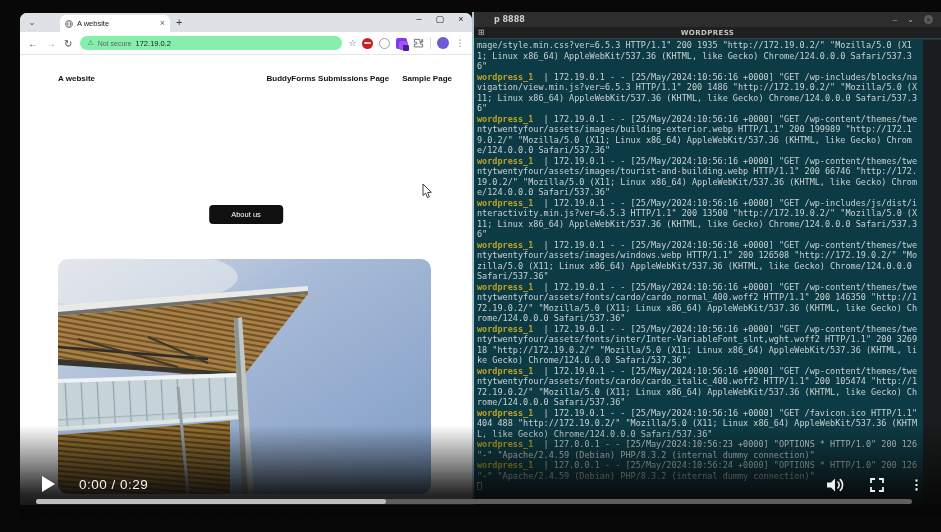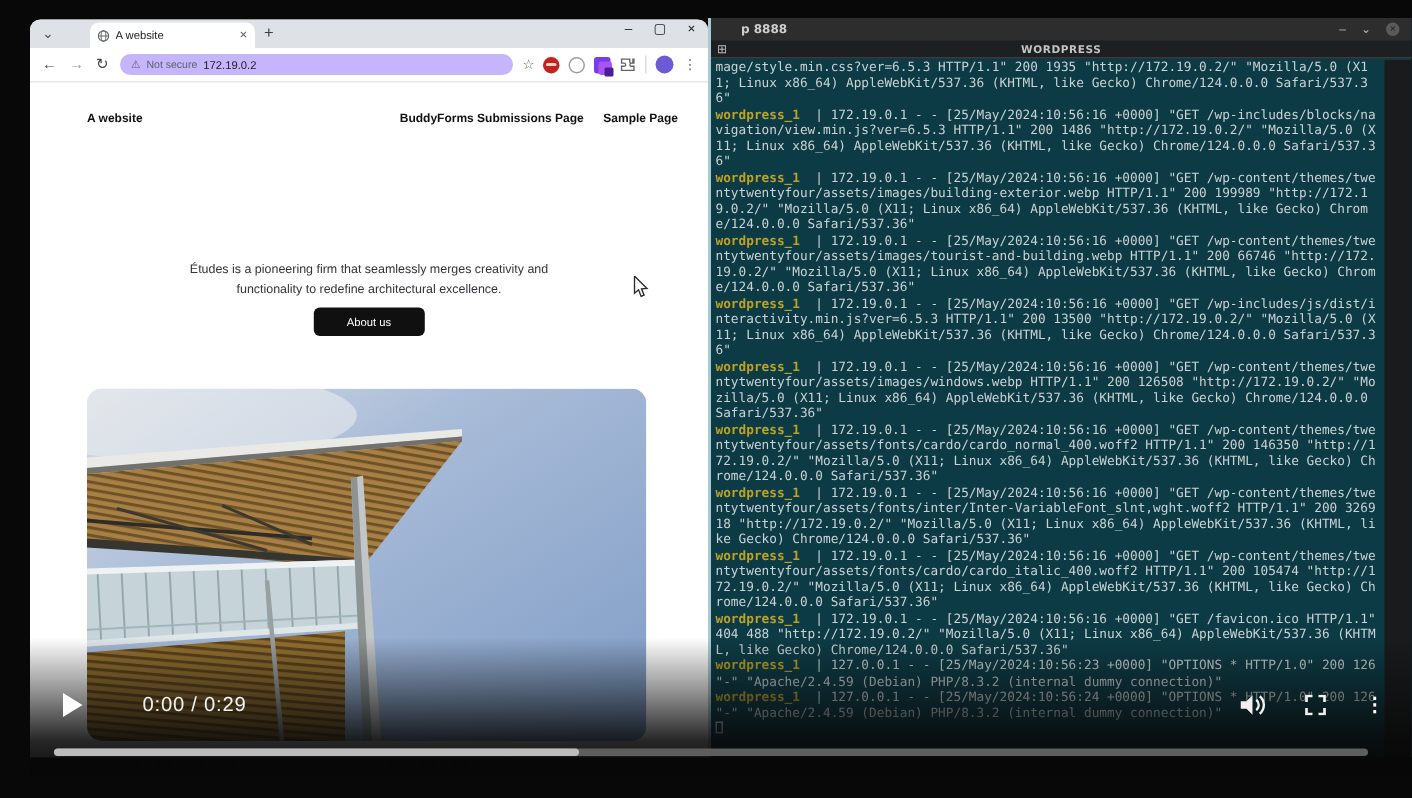--- a/index.html
+++ b/index.html
@@ -18,21 +18,21 @@
   .tab-title { font-size:7.5px; color:#202124; flex:1; white-space:nowrap; overflow:hidden; }
   .tab-close { font-size:9px; color:#5f6368; line-height:9px; }
   .newtab { position:absolute; left:156px; top:3px; font-size:11px; color:#3c4043; }
   .winctl { position:absolute; right:6px; top:1px; display:flex; gap:11px; font-size:9px;
             color:#202124; }
   .winctl span { width:10px; text-align:center; }
   .toolbar { position:absolute; left:0; top:19px; width:100%; height:23px; background:#fff;
              border-bottom:1px solid #e4e6e8; display:flex; align-items:center; }
   .navbtn { color:#44474c; font-size:10px; margin-left:8px; }
   .navbtn.fwd { color:#9aa0a6; }
-  .omnibox { margin-left:8px; width:262px; height:14px; background:#c4b5fd; border-radius:7px;
+  .omnibox { margin-left:8px; width:262px; height:14px; background:#86efac; border-radius:7px;
              display:flex; align-items:center; padding:0 7px; gap:4px; }
   .warn-ico { font-size:7px; color:#5f6368; }
   .notsecure { font-size:7px; color:#5f6368; }
   .url { font-size:7.5px; color:#202124; }
   .star { font-size:9px; color:#5f6368; margin-left:6px; }
   .ext { width:11px; height:11px; margin-left:6px; position:relative; }
   .ext-red { border-radius:50%; background:#c5221f; }
   .ext-red::after { content:""; position:absolute; left:2px; top:4.5px; width:7px; height:2px; background:#f3d4d3; border-radius:1px;}
   .ext-gray { border-radius:50%; border:1.5px solid #9aa0a6; background:#fff; }
   .ext-purple { background:#7c3aed; border-radius:2px; }
@@ -87,21 +87,21 @@
   .log-name { color:#bda224; font-weight:bold; }
   .term-cursor { display:inline-block; width:5px; height:8px; border:1px solid #cfd8da;
                  vertical-align:-1px; }
   .term-scroll { position:absolute; right:0; top:28px; width:18px; height:465px; background:#191b1c; }
 
   
   .vignette { position:absolute; left:20px; top:425px; width:921px; height:92px; z-index:5;
               background:linear-gradient(to bottom, rgba(8,8,8,0) 0%, rgba(8,8,8,.45) 40%,
                          rgba(8,8,8,.88) 75%, rgba(6,6,6,.98) 100%); }
   .controls { position:absolute; left:0; top:462px; width:941px; height:30px; z-index:6;
-              display:flex; align-items:flex-start;gap:16px; }
+              display:flex; align-items:flex-end; }
   .play-btn { width:0; height:0; border-left:13px solid #fff; border-top:8px solid transparent;
               border-bottom:8px solid transparent; margin-left:42px; }
   .time { color:#f2f2f2; font-size:13.5px; margin-left:24px; letter-spacing:.5px; }
   .ctl-right { margin-left:auto; margin-right:18px; display:flex; align-items:center; gap:26px; }
   .dots { color:#fff; font-size:13px; font-weight:bold; letter-spacing:0; }
   .seekbar { position:absolute; left:36px; top:499px; width:876px; height:5px; z-index:6;
              background:#5e5e5e; border-radius:3px; }
   .seek-fill { position:absolute; left:0; top:0; height:5px; background:#bdbdbd; border-radius:3px; }
 
   .taskbar { position:absolute; left:20px; top:505px; width:921px; height:12px; background:#0b0b0b;
@@ -157,21 +157,20 @@
     </div>
 
     <div class="page">
       <div class="site-header">
         <span class="site-title">A website</span>
         <span class="site-nav">
           <span>BuddyForms Submissions Page</span>
           <span>Sample Page</span>
         </span>
       </div>
-      <p class="hero-p">Études is a pioneering firm that seamlessly merges creativity and functionality to redefine architectural excellence.</p>
       <button class="cta">About us</button>
 
       <div class="hero-img">
         <svg width="373" height="235" viewBox="0 0 373 235" preserveAspectRatio="none">
           <defs>
             <linearGradient id="sky" x1="0" y1="0" x2="1" y2="1">
               <stop offset="0" stop-color="#d8dde4"></stop>
               <stop offset="0.35" stop-color="#a9bcd8"></stop>
               <stop offset="1" stop-color="#7f9cc6"></stop>
             </linearGradient>

